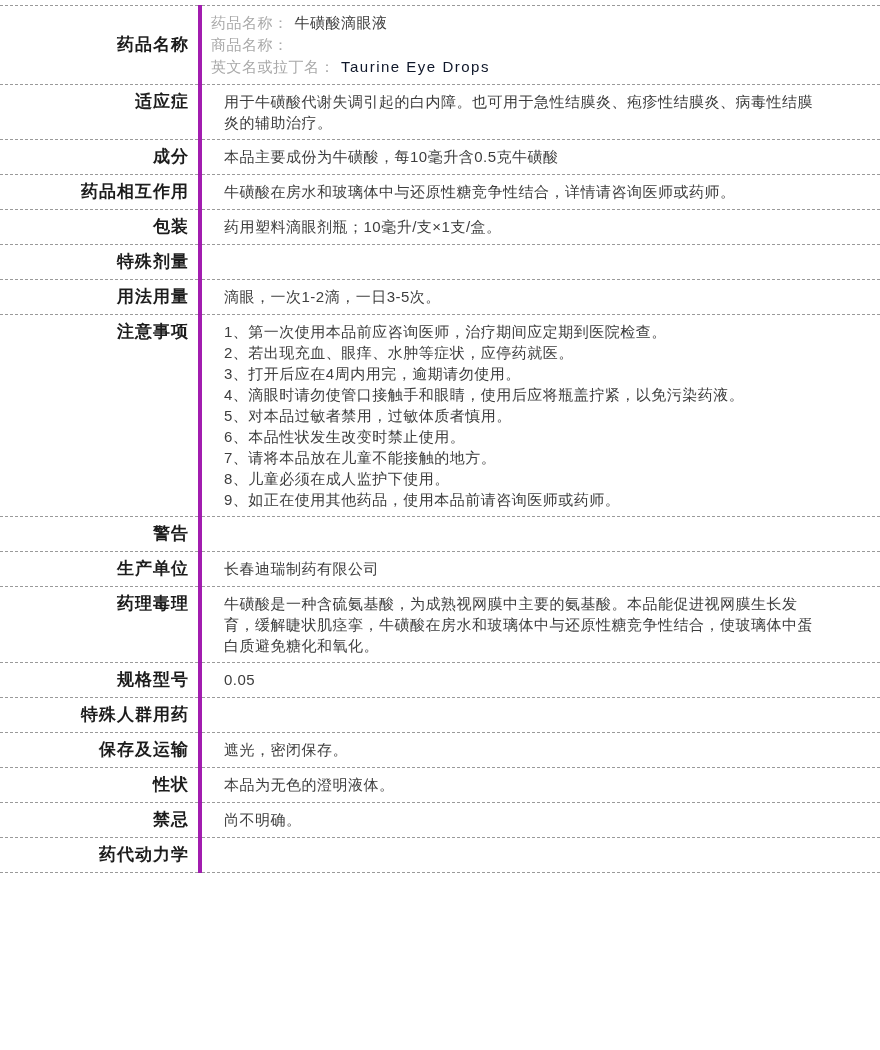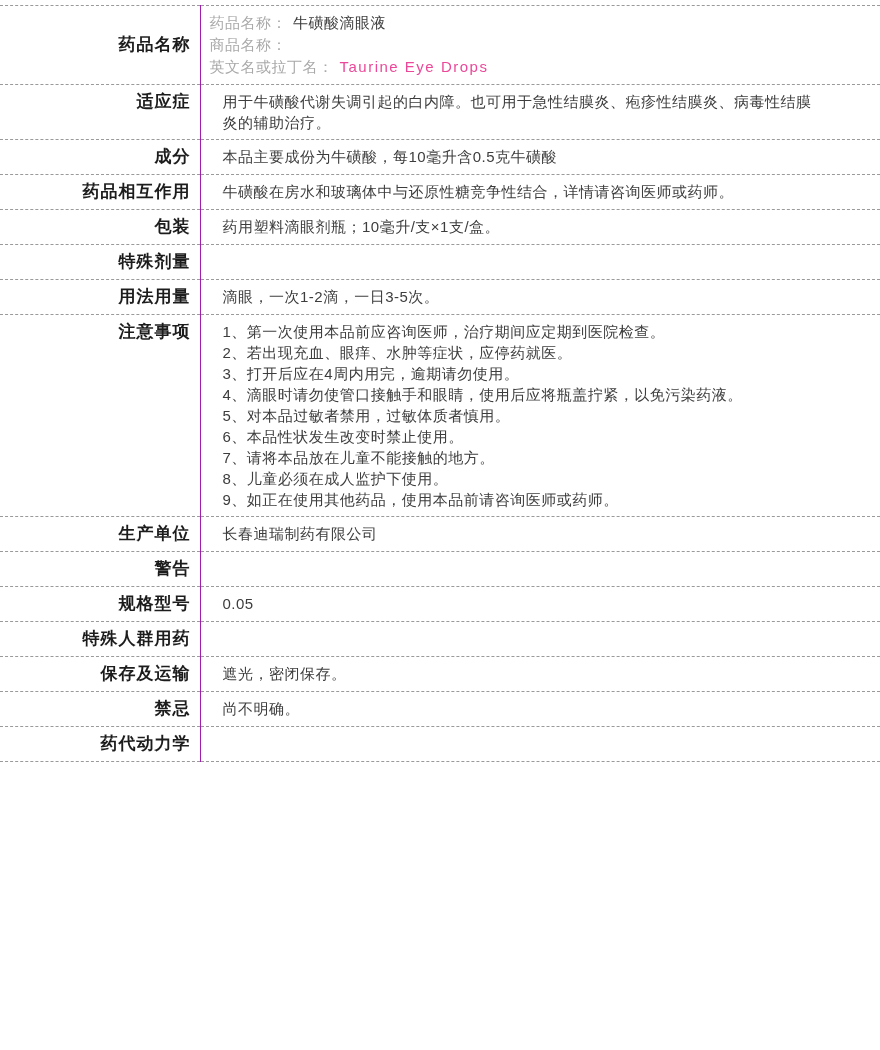--- a/index.html
+++ b/index.html
@@ -20,21 +20,21 @@
     width: 880px;
     border-collapse: collapse;
     table-layout: fixed;
     border-top: 1px dashed #9a9a9a;
     border-bottom: 1px dashed #9a9a9a;
   }
   col.c-label { width: 200px; }
   col.c-content { width: 680px; }
   tr.row { border-bottom: 1px dashed #9a9a9a; }
   th.lbl {
-    border-right: 1px solid #a21caf;
+    border-right: 4px solid #a21caf;
     font-weight: bold;
     font-size: 17px;
     letter-spacing: 1px;
     color: #1c1c1c;
     text-align: right;
     vertical-align: top;
     padding: 6px 9px 6px 0;
     line-height: 22px;
     height: 20px;
     white-space: nowrap;
@@ -47,21 +47,21 @@
     line-height: 21px;
     height: 20px;
     letter-spacing: 0.5px;
     word-break: break-all;
   }
   tr.first th.lbl { vertical-align: middle; }
   tr.first td.val { padding-left: 9px; line-height: 22px; }
   .line { min-height: 21px; }
   tr.first .line { min-height: 22px; }
   .key { color: #a9a9a9; margin-right: 6px; }
-  .latin { letter-spacing: 1.5px; color: #ec4899; }
+  .latin { letter-spacing: 1.5px; color: #0f172a; }
 </style>
 </head>
 <body>
 
 <div class="sheet">
   <table class="drug-table">
     <colgroup>
         <col class="c-label">
         <col class="c-content">
       </colgroup>
@@ -118,45 +118,53 @@
         <div class="line">6、本品性状发生改变时禁止使用。</div>
         <div class="line">7、请将本品放在儿童不能接触的地方。</div>
         <div class="line">8、儿童必须在成人监护下使用。</div>
         <div class="line">9、如正在使用其他药品，使用本品前请咨询医师或药师。</div>
       </td>
     </tr>
 
 
 
     <tr class="row">
+      <th class="lbl">警告</th>
+      <td class="val"></td>
+    </tr>
+
+    <tr class="row">
       <th class="lbl">生产单位</th>
       <td class="val">长春迪瑞制药有限公司</td>
     </tr>
 
     <tr class="row">
-      <th class="lbl">警告</th>
-      <td class="val"></td>
+      <th class="lbl">药理毒理</th>
+      <td class="val">牛磺酸是一种含硫氨基酸，为成熟视网膜中主要的氨基酸。本品能促进视网膜生长发育，缓解睫状肌痉挛，牛磺酸在房水和玻璃体中与还原性糖竞争性结合，使玻璃体中蛋白质避免糖化和氧化。</td>
     </tr>
-
 
     <tr class="row">
       <th class="lbl">规格型号</th>
       <td class="val">0.05</td>
     </tr>
 
     <tr class="row">
       <th class="lbl">特殊人群用药</th>
       <td class="val"></td>
     </tr>
 
     <tr class="row">
       <th class="lbl">保存及运输</th>
       <td class="val">遮光，密闭保存。</td>
     </tr>
 
+    <tr class="row">
+      <th class="lbl">性状</th>
+      <td class="val">本品为无色的澄明液体。</td>
+    </tr>
 
     <tr class="row">
       <th class="lbl">禁忌</th>
       <td class="val">尚不明确。</td>
     </tr>
 
     <tr class="row">
       <th class="lbl">药代动力学</th>
       <td class="val"></td>
     </tr>

